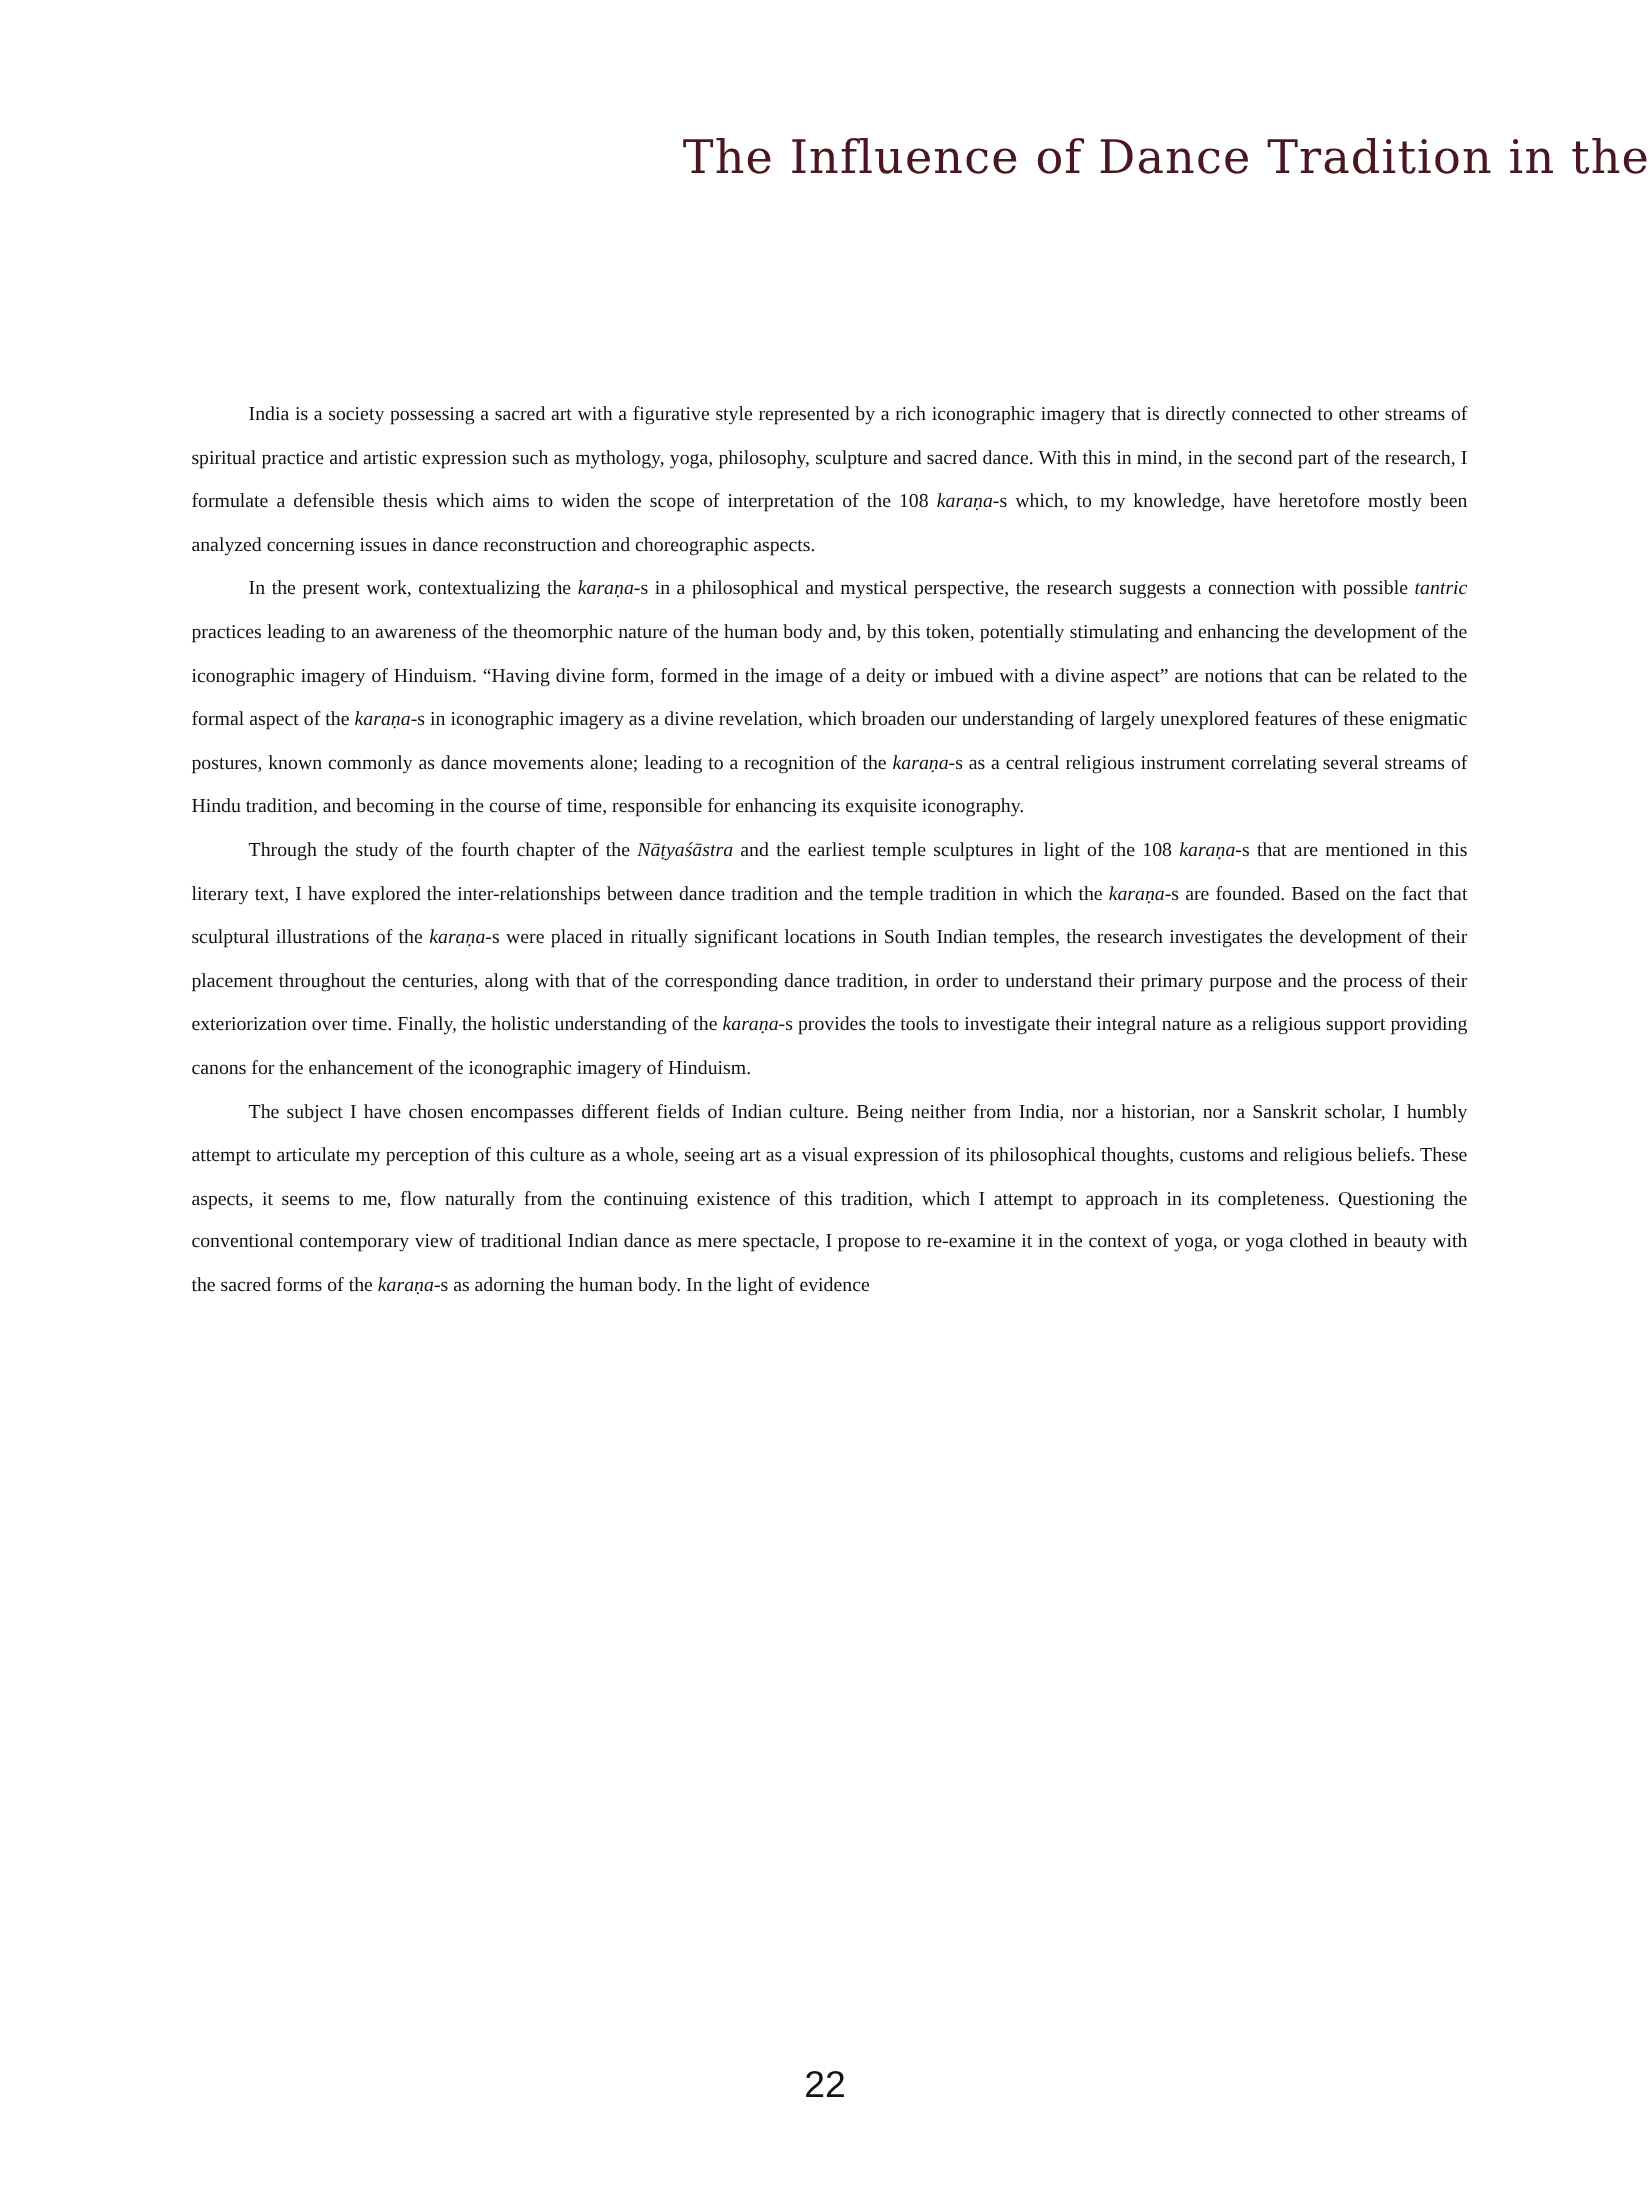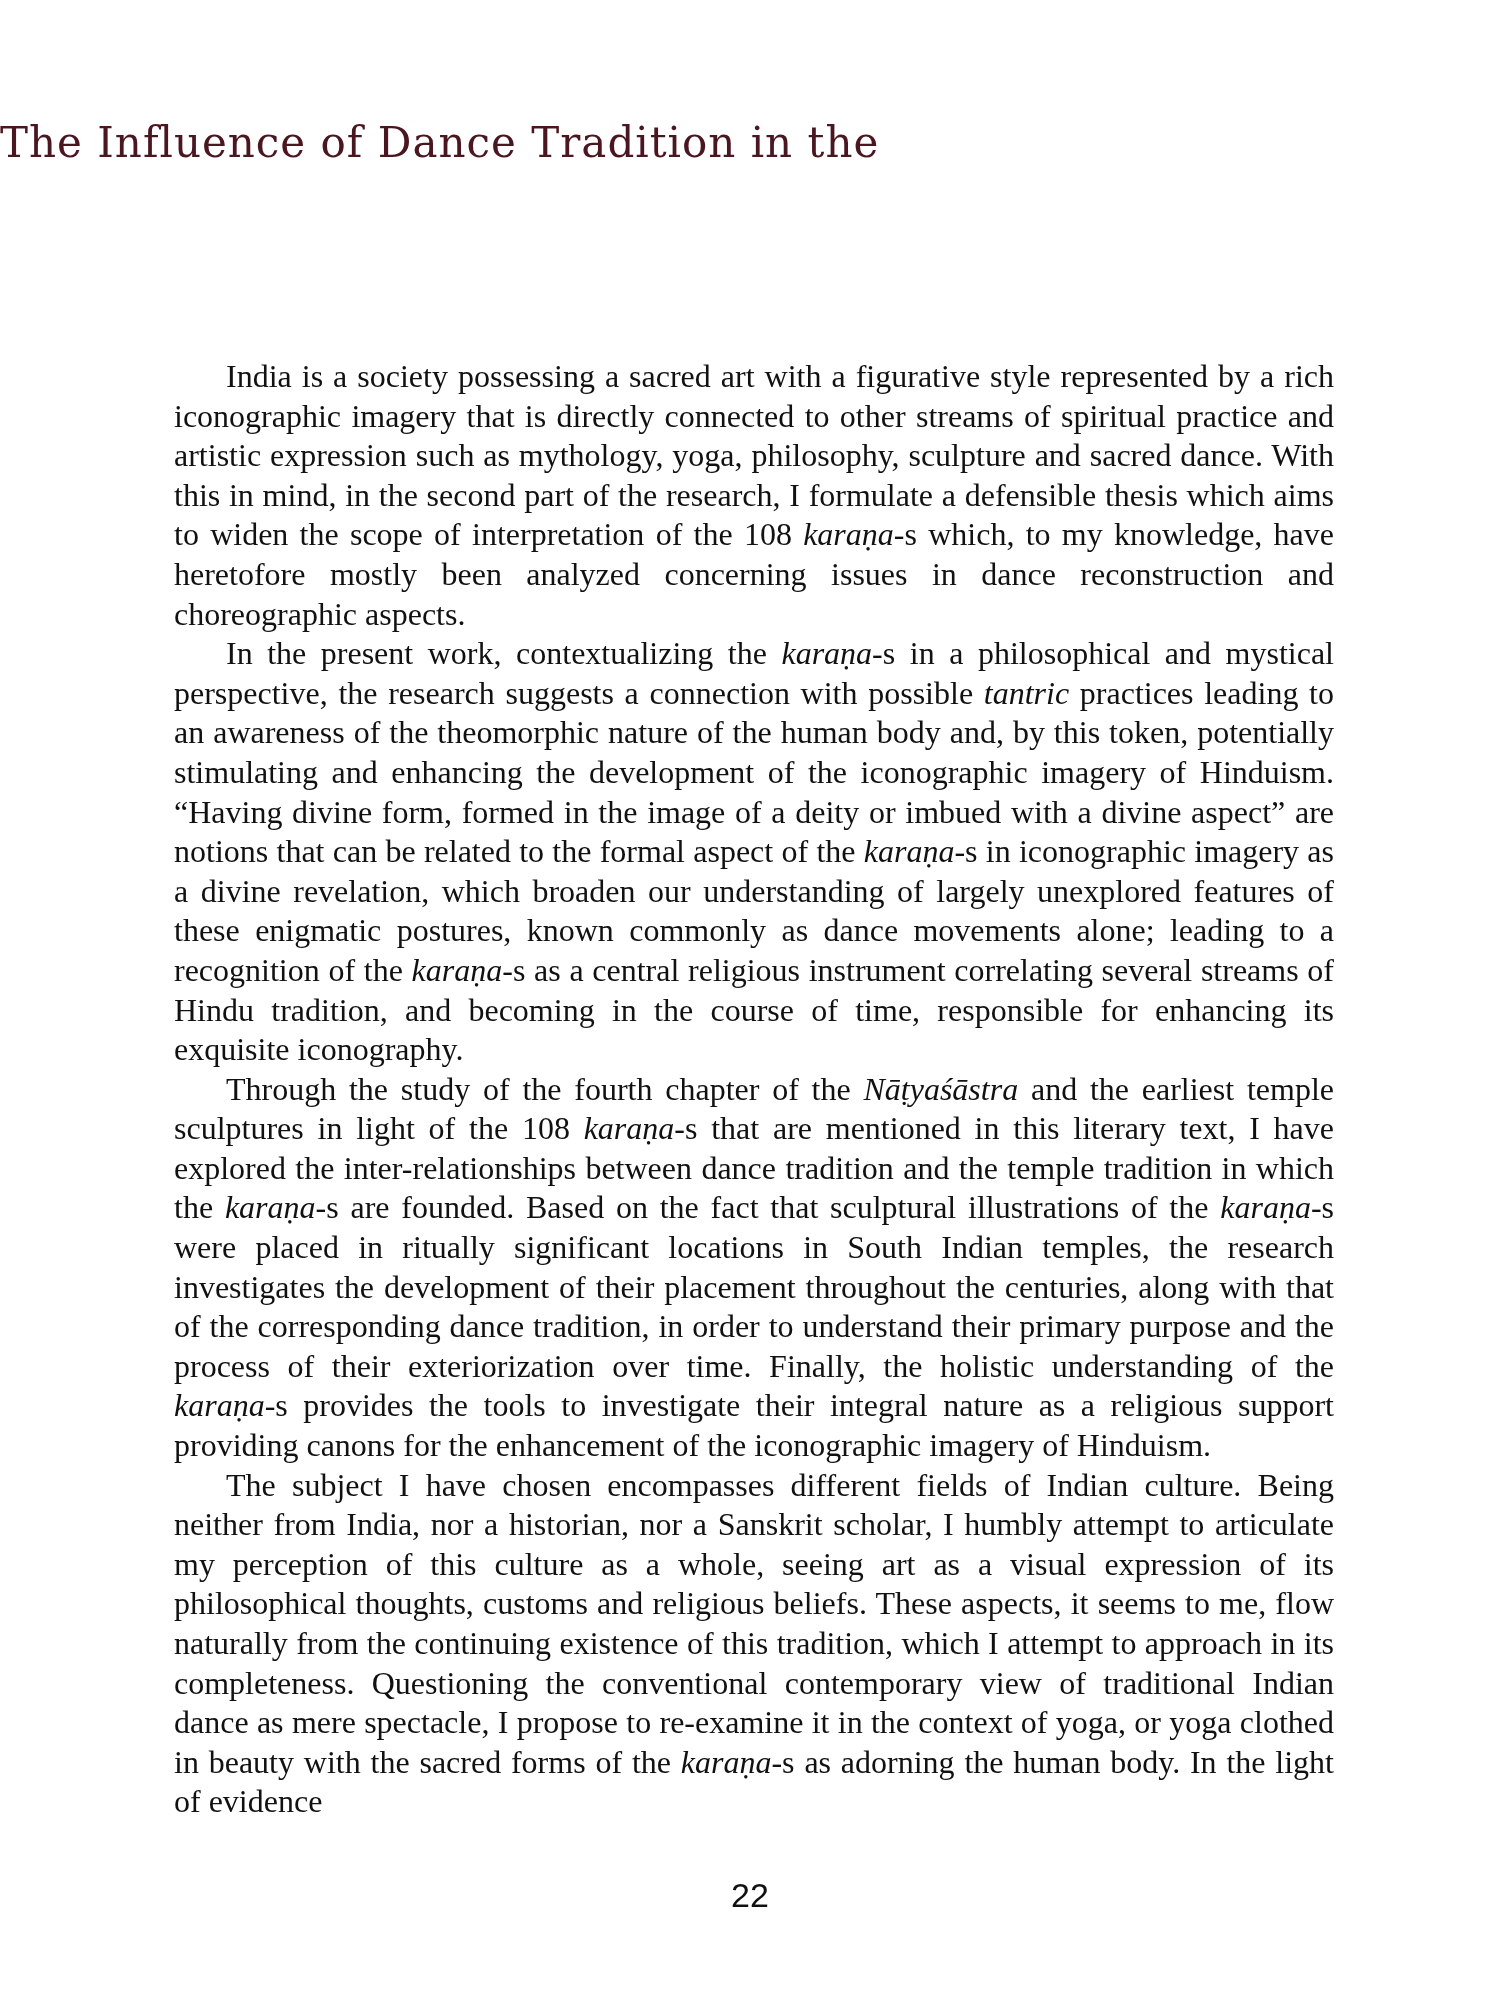--- a/index.html
+++ b/index.html
@@ -1,32 +1,32 @@
 <!DOCTYPE html>
 <html><head>
 <meta charset="utf-8">
 <style>
   html, body { margin: 0; padding: 0; background: #ffffff; }
   body { width: 1500px; height: 2000px; position: relative; overflow: hidden; }
   .page { position: absolute; left: 0; top: 0; width: 1500px; height: 2000px; background: #ffffff; }
   .title {
     position: absolute; left: 0; top: 82px; width: 1500px;
-    text-align: left;
+    text-align: right;
     font-family: "DejaVu Serif", serif;
     font-weight: 300;
     color: #4a1620;
     font-size: 42px;
     line-height: 66px;
     letter-spacing: 1px;
   }
   .title span { display: block; }
   .body-text {
     position: absolute; left: 174px; top: 357px; width: 1160px;
     font-family: "Liberation Serif", serif;
-    font-size: 32px;
+    font-size: 18px;
     line-height: 39.6px;
     color: #111111;
     text-align: justify;
   }
   .para { margin: 0; text-indent: 52px; }
   .para em { font-style: italic; }
   .page-number {
     position: absolute; left: 0; top: 1876px; width: 1500px; text-align: center;
     font-family: "Liberation Sans", sans-serif; font-size: 34px; color: #111;
   }

